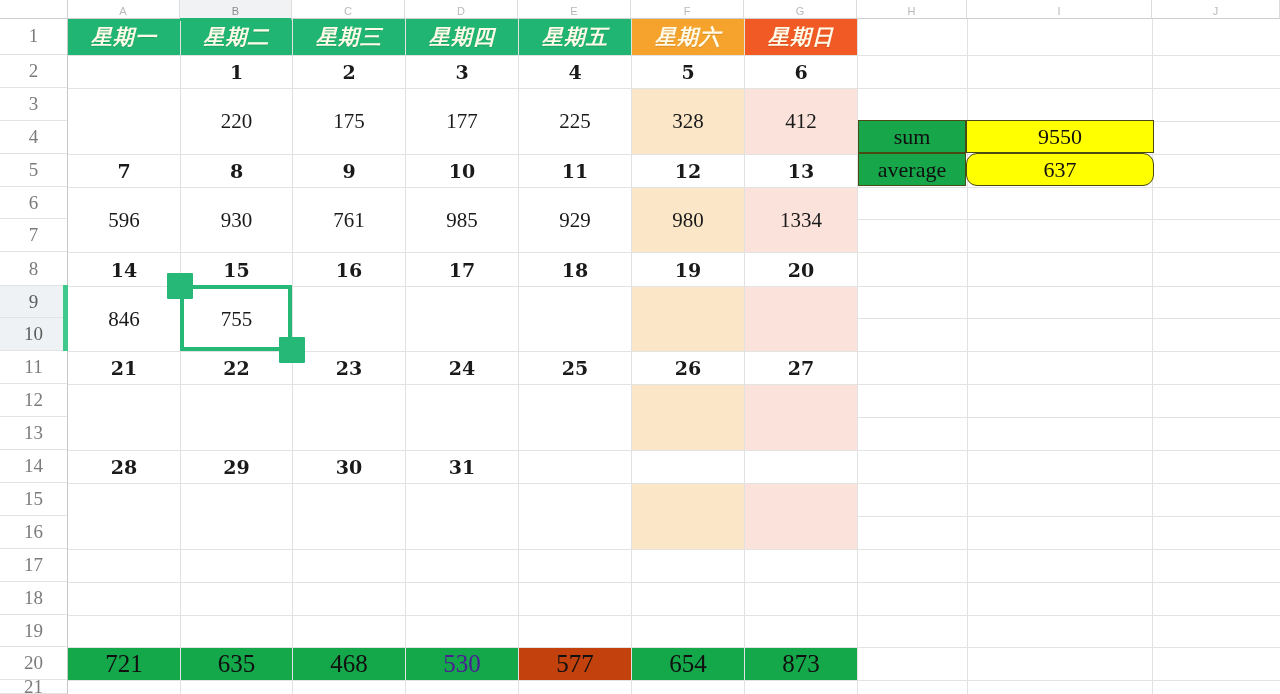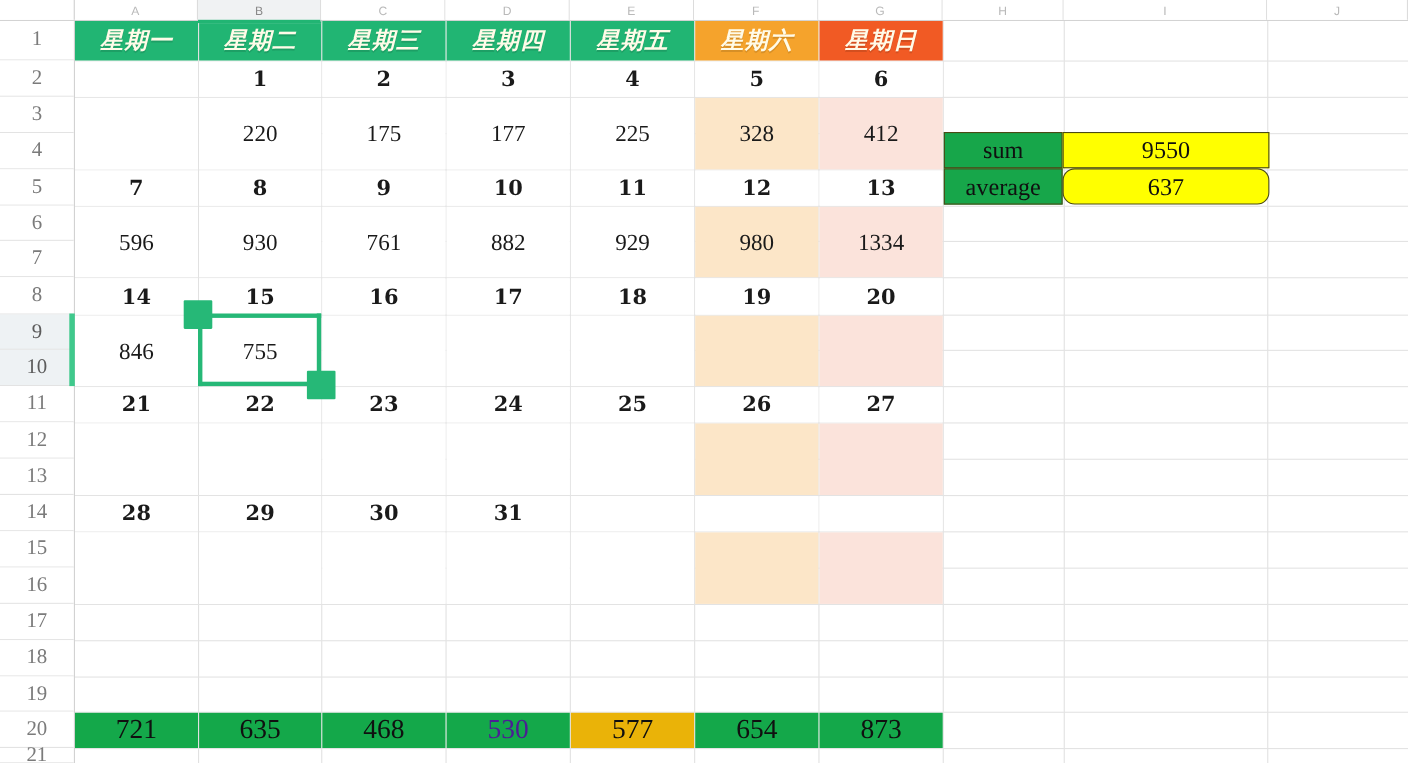--- a/index.html
+++ b/index.html
@@ -265,21 +265,21 @@
     <div class="cell daynum" style="left: 68px; top: 155px; width: 112px; height: 32px; background: rgb(255, 255, 255);">7</div>
     <div class="cell daynum" style="left: 181px; top: 155px; width: 111px; height: 32px; background: rgb(255, 255, 255);">8</div>
     <div class="cell daynum" style="left: 293px; top: 155px; width: 112px; height: 32px; background: rgb(255, 255, 255);">9</div>
     <div class="cell daynum" style="left: 406px; top: 155px; width: 112px; height: 32px; background: rgb(255, 255, 255);">10</div>
     <div class="cell daynum" style="left: 519px; top: 155px; width: 112px; height: 32px; background: rgb(255, 255, 255);">11</div>
     <div class="cell daynum" style="left: 632px; top: 155px; width: 112px; height: 32px; background: rgb(255, 255, 255);">12</div>
     <div class="cell daynum" style="left: 745px; top: 155px; width: 112px; height: 32px; background: rgb(255, 255, 255);">13</div>
     <div class="cell value" style="left: 68px; top: 188px; width: 112px; height: 64px; background: rgb(255, 255, 255);">596</div>
     <div class="cell value" style="left: 181px; top: 188px; width: 111px; height: 64px; background: rgb(255, 255, 255);">930</div>
     <div class="cell value" style="left: 293px; top: 188px; width: 112px; height: 64px; background: rgb(255, 255, 255);">761</div>
-    <div class="cell value" style="left: 406px; top: 188px; width: 112px; height: 64px; background: rgb(255, 255, 255);">882</div>
+    <div class="cell value" style="left: 406px; top: 188px; width: 112px; height: 64px; background: rgb(255, 255, 255);">985</div>
     <div class="cell value" style="left: 519px; top: 188px; width: 112px; height: 64px; background: rgb(255, 255, 255);">929</div>
     <div class="cell value" style="left: 632px; top: 188px; width: 112px; height: 64px; background: rgb(252, 230, 200);">980</div>
     <div class="cell value" style="left: 745px; top: 188px; width: 112px; height: 64px; background: rgb(251, 227, 219);">1334</div>
     <div class="cell daynum" style="left: 68px; top: 253px; width: 112px; height: 33px; background: rgb(255, 255, 255);">14</div>
     <div class="cell daynum" style="left: 181px; top: 253px; width: 111px; height: 33px; background: rgb(255, 255, 255);">15</div>
     <div class="cell daynum" style="left: 293px; top: 253px; width: 112px; height: 33px; background: rgb(255, 255, 255);">16</div>
     <div class="cell daynum" style="left: 406px; top: 253px; width: 112px; height: 33px; background: rgb(255, 255, 255);">17</div>
     <div class="cell daynum" style="left: 519px; top: 253px; width: 112px; height: 33px; background: rgb(255, 255, 255);">18</div>
     <div class="cell daynum" style="left: 632px; top: 253px; width: 112px; height: 33px; background: rgb(255, 255, 255);">19</div>
     <div class="cell daynum" style="left: 745px; top: 253px; width: 112px; height: 33px; background: rgb(255, 255, 255);">20</div>
@@ -315,21 +315,21 @@
     <div class="cell value" style="left: 181px; top: 484px; width: 111px; height: 65px; background: rgb(255, 255, 255);"></div>
     <div class="cell value" style="left: 293px; top: 484px; width: 112px; height: 65px; background: rgb(255, 255, 255);"></div>
     <div class="cell value" style="left: 406px; top: 484px; width: 112px; height: 65px; background: rgb(255, 255, 255);"></div>
     <div class="cell value" style="left: 519px; top: 484px; width: 112px; height: 65px; background: rgb(255, 255, 255);"></div>
     <div class="cell value" style="left: 632px; top: 484px; width: 112px; height: 65px; background: rgb(252, 230, 200);"></div>
     <div class="cell value" style="left: 745px; top: 484px; width: 112px; height: 65px; background: rgb(251, 227, 219);"></div>
     <div class="cell total" style="left: 68px; top: 648px; width: 112px; height: 32px; background: rgb(20, 168, 74); color: rgb(16, 16, 16);">721</div>
     <div class="cell total" style="left: 181px; top: 648px; width: 111px; height: 32px; background: rgb(20, 168, 74); color: rgb(16, 16, 16);">635</div>
     <div class="cell total" style="left: 293px; top: 648px; width: 112px; height: 32px; background: rgb(20, 168, 74); color: rgb(16, 16, 16);">468</div>
     <div class="cell total" style="left: 406px; top: 648px; width: 112px; height: 32px; background: rgb(20, 168, 74); color: #4c1d95;">530</div>
-    <div class="cell total" style="left: 519px; top: 648px; width: 112px; height: 32px; background: #eab308; color: rgb(16, 16, 16);">577</div>
+    <div class="cell total" style="left: 519px; top: 648px; width: 112px; height: 32px; background: #c2410c; color: rgb(16, 16, 16);">577</div>
     <div class="cell total" style="left: 632px; top: 648px; width: 112px; height: 32px; background: rgb(20, 168, 74); color: rgb(16, 16, 16);">654</div>
     <div class="cell total" style="left: 745px; top: 648px; width: 112px; height: 32px; background: rgb(20, 168, 74); color: rgb(16, 16, 16);">873</div>
     <div class="sumbox label" style="left: 858px; top: 120px; width: 108px; height: 33px;">sum</div>
     <div class="sumbox val" style="left: 966px; top: 120px; width: 188px; height: 33px;">9550</div>
     <div class="sumbox label" style="left: 858px; top: 153px; width: 108px; height: 33px;">average</div>
     <div class="sumbox val" style="left: 966px; top: 153px; width: 188px; height: 33px; border-radius: 11px;">637</div>
     <div class="sel-edge" style="left: 63px; top: 285px; width: 5px; height: 66px; background: rgb(63, 201, 140);"></div>
     <div class="sel-line" style="left: 180px; top: 285px; width: 112px; height: 4px; background: rgb(38, 184, 119);"></div>
     <div class="sel-line" style="left: 180px; top: 347px; width: 112px; height: 4px; background: rgb(38, 184, 119);"></div>
     <div class="sel-line" style="left: 180px; top: 285px; width: 4px; height: 66px; background: rgb(38, 184, 119);"></div>

